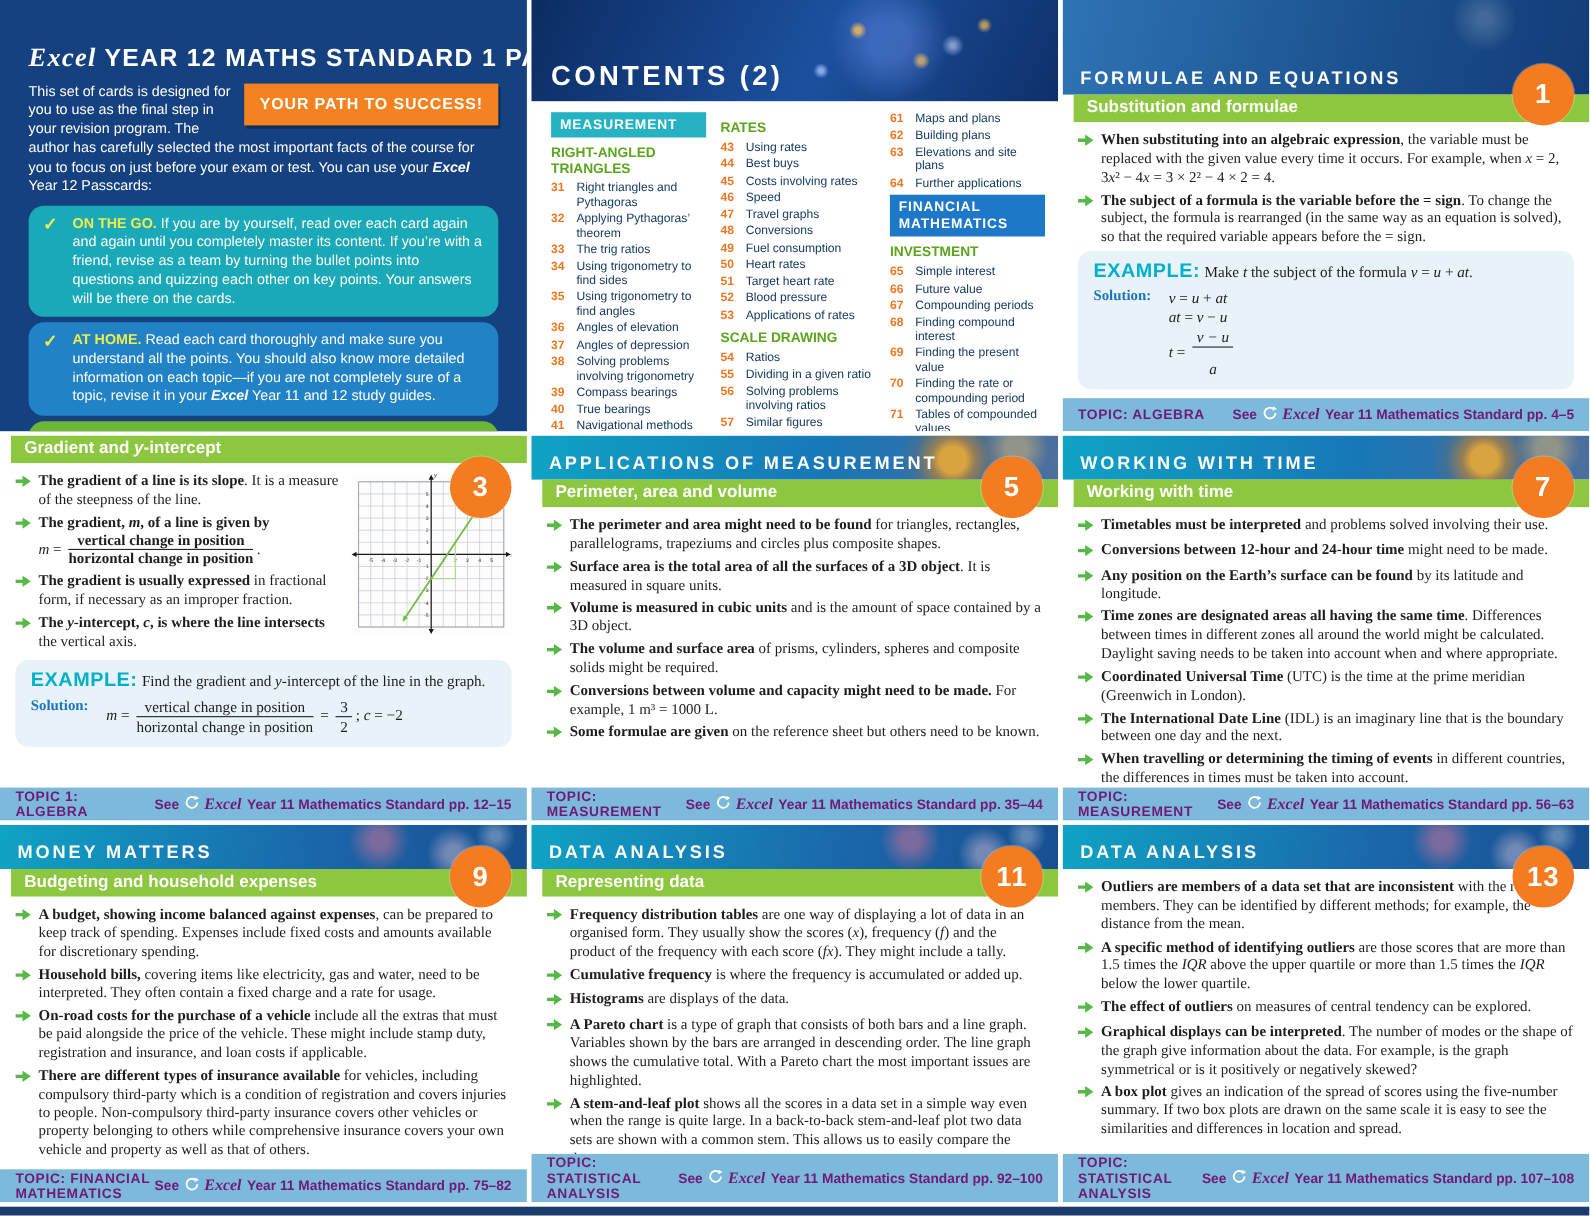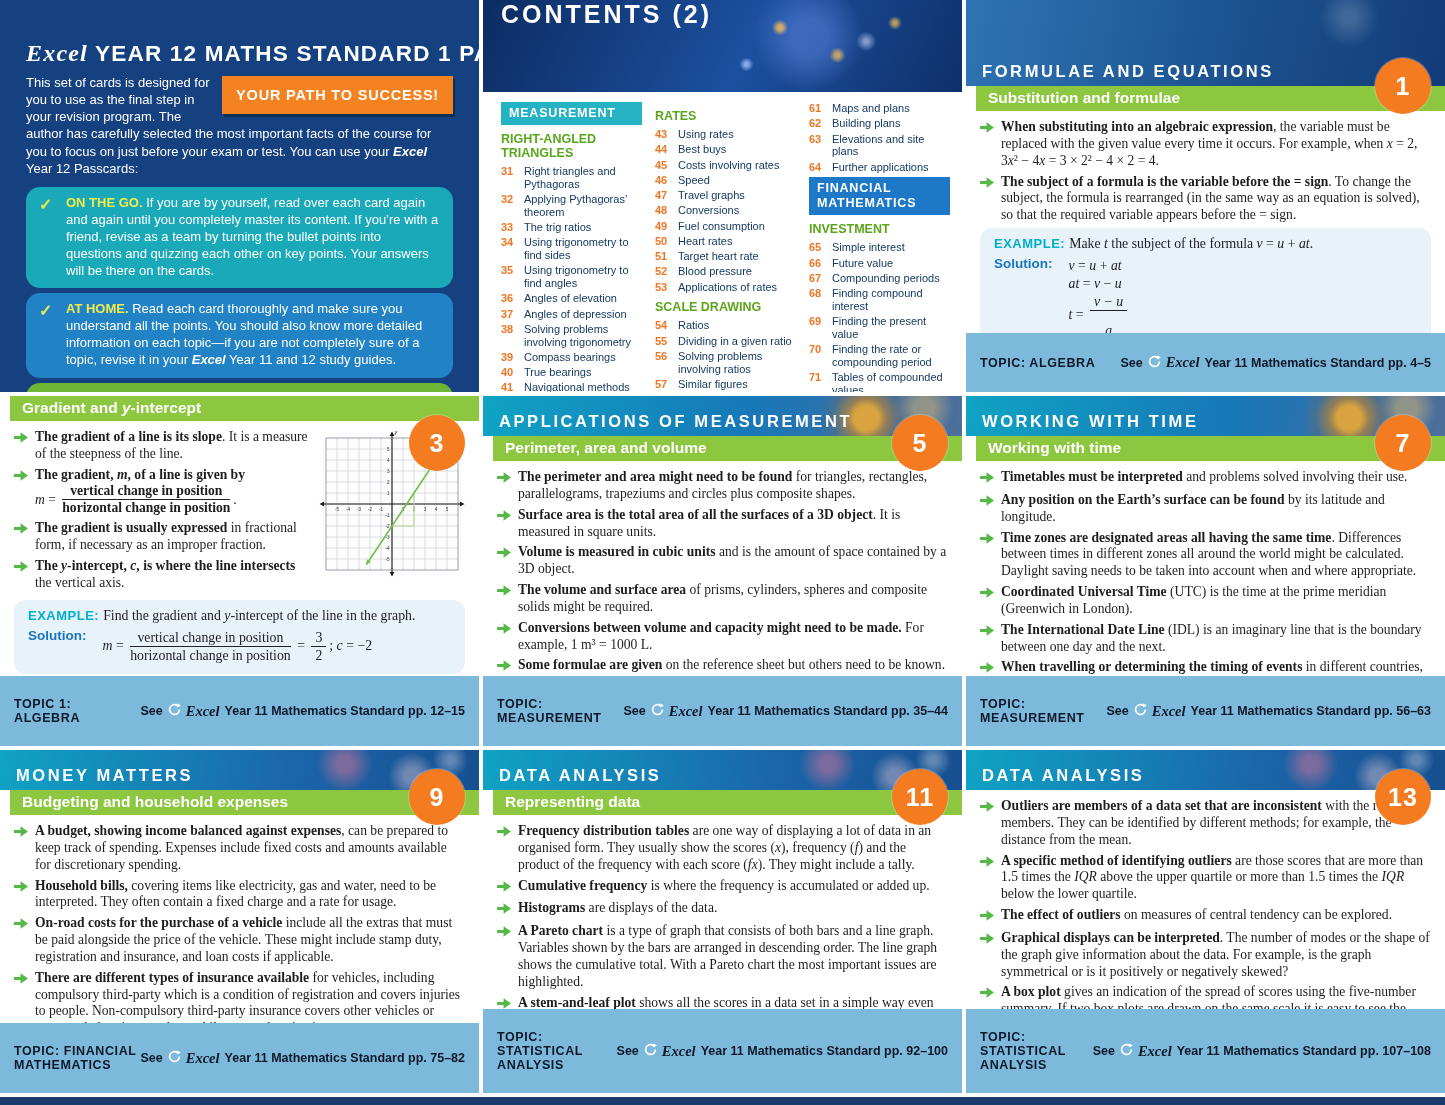--- a/index.html
+++ b/index.html
@@ -49,34 +49,34 @@
   .frac { display: inline-flex; flex-direction: column; text-align: center; vertical-align: middle;
           margin: 0 3px; line-height: 1.1; }
   .frac .num { border-bottom: 1.3px solid #222; padding: 0 4px 1px; display: block; }
   .frac .den { display: block; padding-top: 1px; }
   .frac.f-b { font-weight: 700; }
   .frac.f-i { font-style: italic; gap: 11px; }
 
   .example { background: #e7f2f9; border-radius: 12px; padding: 8px 14px 9px;
              font-family: "Liberation Serif", serif; font-size: 13.8px; color: #1d1d1f; margin-top: 4px; }
   .ex-label { color: #00b0cb; font-family: "Liberation Sans", sans-serif; font-weight: 700;
-              font-size: 13px; letter-spacing: .5px; margin-right: 4px; }
-  .sol-label { color: #1c74bc; font-family: Liberation Sans, sans-serif; font-weight: 700;
+              font-size: 18px; letter-spacing: .5px; margin-right: 4px; }
+  .sol-label { color: #1c74bc; font-family: Liberation Serif, serif; font-weight: 700;
                font-size: 13.5px; margin-right: 8px; }
   .sol-row { display: flex; align-items: flex-start; margin-top: 4px; }
   .sol-lines .sol-line { margin: 2px 0; padding-left: 8px; }
 
   .body-cols { display: flex; gap: 8px; }
   .body-cols .bullets { flex: 1 1 auto; }
   .graph-box { flex: 0 0 146px; padding-top: 2px; }
   .graph-box svg { background: #fdfdfd; }
 
   
-  .card-footer { background: #7cb9da; color: #0f172a; display: flex; justify-content: space-between;
-                 align-items: center; padding: 21px 14px; font-weight: 700; font-size: 12.5px;
+  .card-footer { background: #7cb9da; color: #701a75; display: flex; justify-content: space-between;
+                 align-items: center; padding: 1px 14px; font-weight: 700; font-size: 12.5px;
                  min-height: 30px; flex: 0 0 auto; }
   .topic { letter-spacing: .6px; max-width: 37%; line-height: 1.12; }
   .see { display: flex; align-items: center; gap: 5px; white-space: nowrap; }
   .excel-it { font-family: "Liberation Serif", serif; font-style: italic; font-weight: 700; font-size: 14.5px; }
 
   
   .intro-card { background: #164180; color: #fff; padding: 40px 26px 12px; display: block; }
   .intro-card h1 { font-size: 22.5px; letter-spacing: 1.2px; margin-bottom: 7px; font-weight: 700; white-space: nowrap; }
   .intro-card h1 .logo { font-family: "Liberation Serif", serif; font-style: italic; font-weight: 700; font-size: 24px; }
   .intro-flow p { font-size: 13px; line-height: 1.32; }
@@ -85,21 +85,21 @@
          box-shadow: 2px 3px 0 rgba(0,0,0,.3); text-align: center; }
   .intro-boxes { margin-top: 10px; display: flex; flex-direction: column; gap: 5px; }
   .ibox { border-radius: 14px; padding: 8px 13px 9px 40px; position: relative; font-size: 13px; line-height: 1.3; }
   .ibox .check { position: absolute; left: 13px; top: 8px; color: #e9ec50; font-weight: 700; font-size: 16px; }
   .ibox .lead { color: #f0ec4c; font-weight: 700; }
   .ibox.teal { background: #1aa9b8; }
   .ibox.blue { background: #2183c6; }
   .ibox.green { background: #6db636; }
 
   
-  .contents-head { height: 92px; display: flex; padding: 0 0 8px 18px; flex: 0 0 auto;
+  .contents-head { height: 92px; display: flex; align-items: flex-end; padding: 0 0 8px 18px; flex: 0 0 auto;
       background: radial-gradient(circle at 62% 30%, rgba(250,190,90,.8) 0 2.5px, transparent 8px),
                   radial-gradient(circle at 74% 60%, rgba(250,190,90,.7) 0 2.5px, transparent 8px),
                   radial-gradient(circle at 86% 25%, rgba(250,190,90,.7) 0 2px, transparent 7px),
                   radial-gradient(circle at 55% 70%, rgba(160,190,255,.8) 0 2px, transparent 7px),
                   radial-gradient(circle at 80% 45%, rgba(200,215,255,.6) 0 2px, transparent 10px),
                   radial-gradient(circle at 68% 40%, rgba(90,130,220,.55) 0 18px, transparent 55px),
                   linear-gradient(115deg, #0c2c62 0%, #1c509f 55%, #0e3069 100%); }
   .contents-head h2 { color: #fff; font-size: 25px; letter-spacing: 3px; font-weight: 700; }
   .contents-body { flex: 1; display: flex; gap: 13px; padding: 10px 12px 0 18px; overflow: hidden; }
   .c-col { flex: 1 1 0; }
@@ -582,20 +582,27 @@
                   <path d="M0 5.5h8" stroke="#56b947" stroke-width="3.2" fill="none"></path>
                   <path d="M7 0 L15 5.5 L7 11 Z" fill="#56b947"></path>
                 </svg></span>
               <span class="btx"><span class="s-b">Timetables must be interpreted</span><span> and problems solved involving their use.</span></span>
             </li>
             <li>
               <span class="arrow"><svg width="14" height="11" viewBox="0 0 15 11">
                   <path d="M0 5.5h8" stroke="#56b947" stroke-width="3.2" fill="none"></path>
                   <path d="M7 0 L15 5.5 L7 11 Z" fill="#56b947"></path>
                 </svg></span>
+              <span class="btx"><span class="s-b">Conversions between 12-hour and 24-hour time</span><span> might need to be made.</span></span>
+            </li>
+            <li>
+              <span class="arrow"><svg width="14" height="11" viewBox="0 0 15 11">
+                  <path d="M0 5.5h8" stroke="#56b947" stroke-width="3.2" fill="none"></path>
+                  <path d="M7 0 L15 5.5 L7 11 Z" fill="#56b947"></path>
+                </svg></span>
               <span class="btx"><span class="s-b">Any position on the Earth’s surface can be found</span><span> by its latitude and longitude.</span></span>
             </li>
             <li>
               <span class="arrow"><svg width="14" height="11" viewBox="0 0 15 11">
                   <path d="M0 5.5h8" stroke="#56b947" stroke-width="3.2" fill="none"></path>
                   <path d="M7 0 L15 5.5 L7 11 Z" fill="#56b947"></path>
                 </svg></span>
               <span class="btx"><span class="s-b">Time zones are designated areas all having the same time</span><span>. Differences between times in different zones all around the world might be calculated. Daylight saving needs to be taken into account when and where appropriate.</span></span>
             </li>
             <li>

